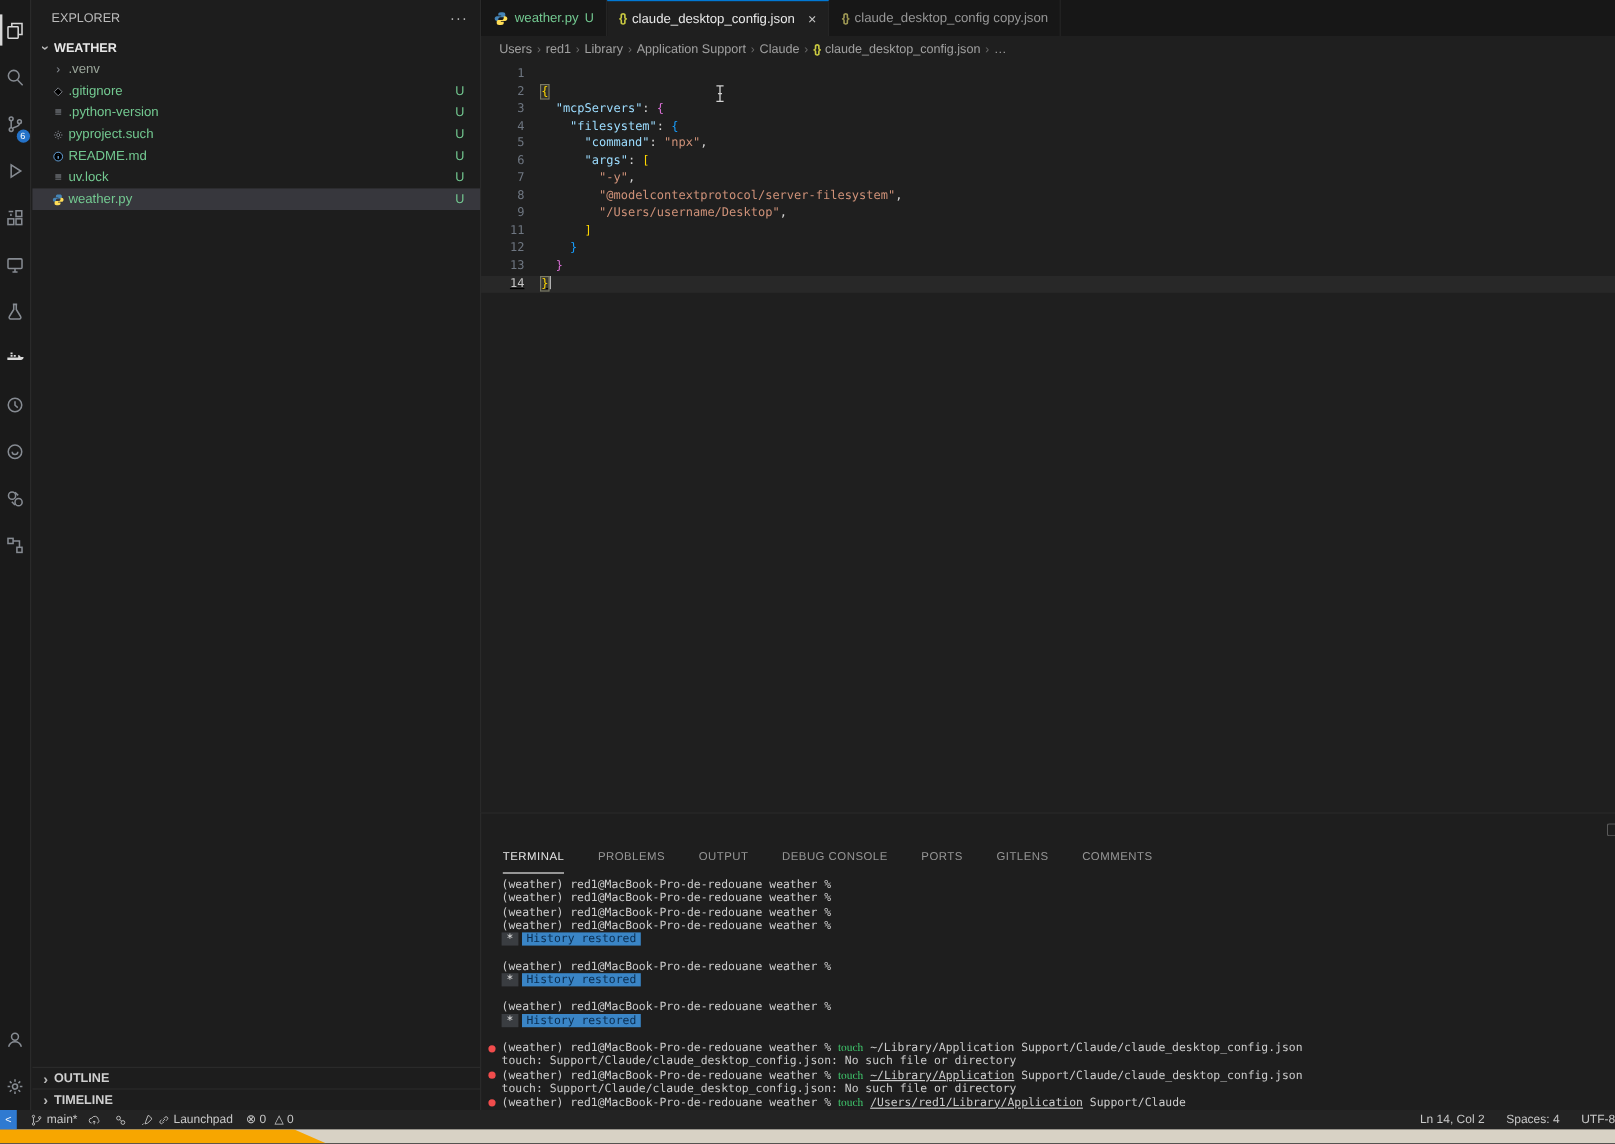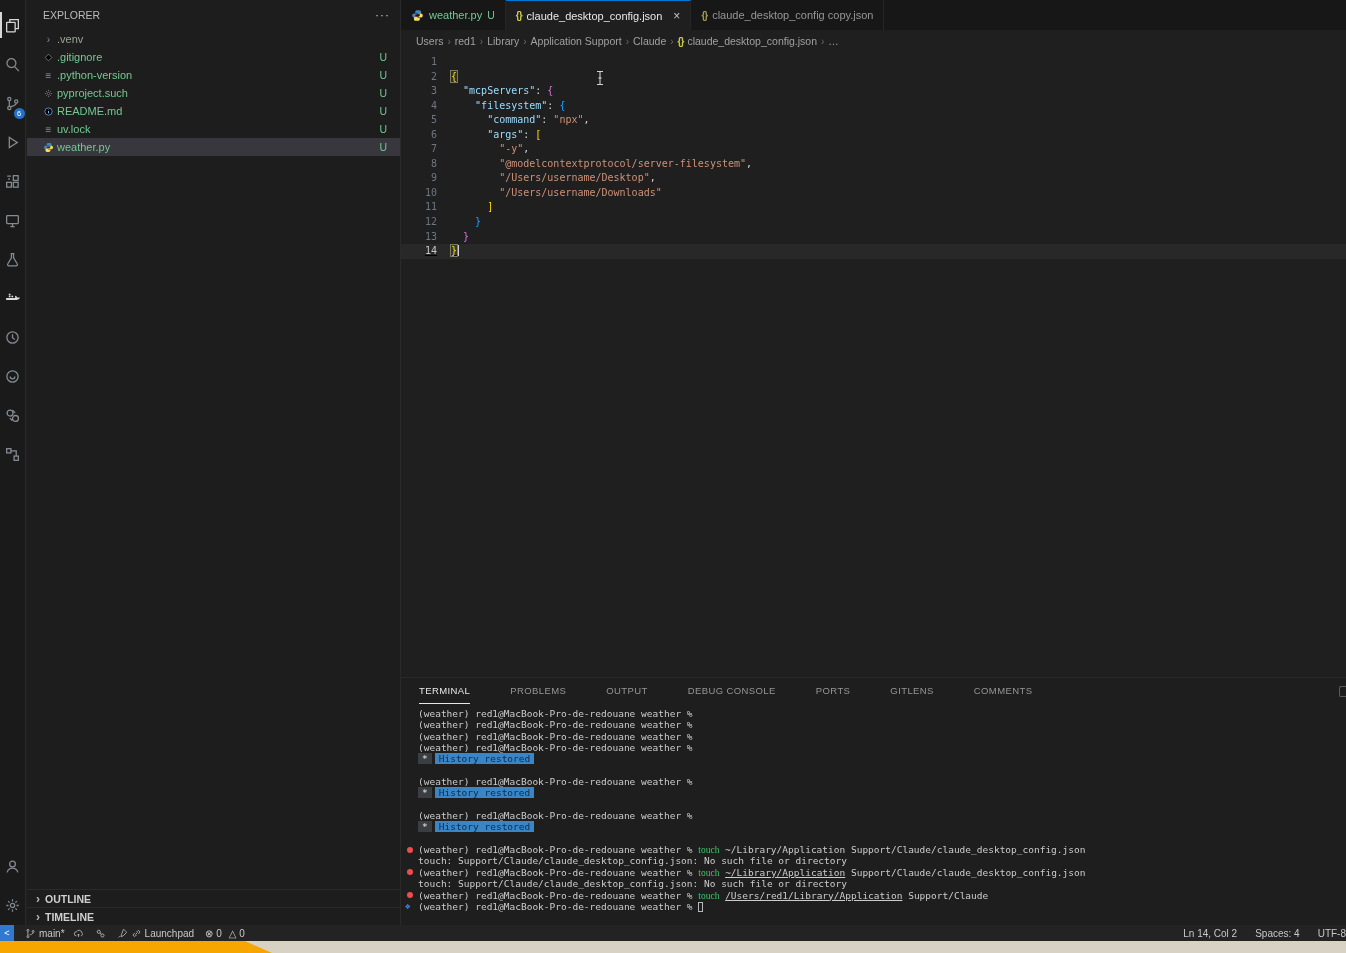--- a/index.html
+++ b/index.html
@@ -72,21 +72,21 @@
   .tok-key { color:#9cdcfe; } .tok-str { color:#ce9178; } .tok-pun { color:#d4d4d4; }
   .tok-b1 { color:#ffd700; } .tok-b2 { color:#da70d6; } .tok-b3 { color:#179fff; }
   .boxed { outline:1px solid #7a7a66; background:rgba(120,120,100,0.18); }
   .caret { display:inline-block; width:1.5px; height:11px; background:#d4d4d4;
     vertical-align:-2px; margin-left:0.5px; }
   #ibeam { position:absolute; left:194px; top:70px; pointer-events:none; }
 
   
   #panel { position:absolute; left:400px; top:677px; width:946px; height:248px;
     background:#1e1e1e; border-top:1px solid #2a2a2a; border-left:1px solid #2a2a2a; }
-  #panel-tabs { display:flex; align-items:center; height:26px; padding-left:18px; gap:40px; }
+  #panel-tabs { display:flex; align-items:center; height:26px; padding-left:18px; gap:28px;margin-top:24px; }
   .ptab { font-size:9.5px; letter-spacing:0.4px; color:#969696; cursor:pointer;
     height:100%; display:flex; align-items:center; border-bottom:1px solid transparent; }
   .ptab.active { color:#e7e7e7; border-bottom-color:#e7e7e7; }
   #panel-corner { position:absolute; right:0px; top:8px; width:7px; height:11px;
     border:1px solid #6a6a6a; border-right:none; border-radius:2px 0 0 2px; opacity:.8; }
   #term { position:relative; padding:4px 0 0 17px;
     font-family:"DejaVu Sans Mono","Liberation Mono",monospace; font-size:9.5px; color:#cccccc; }
   .t-line { position:relative; height:11.35px; line-height:11.35px; white-space:pre; }
   .t-green { color:#3fc56b;font-family:Liberation Serif, serif; }
   .t-ul { text-decoration:underline; }
@@ -210,20 +210,24 @@
           <path d="M8 2.2v2M8 11.8v2M2.2 8h2M11.8 8h2M3.9 3.9l1.4 1.4M10.7 10.7l1.4 1.4M12.1 3.9l-1.4 1.4M5.3 10.7l-1.4 1.4"></path>
         </svg>
       </div>
     </div>
 
   <div id="sidebar">
     <div class="sb-header">
       <span>EXPLORER</span>
       <span class="dots">···</span>
     </div>
+    <div class="sb-root">
+      <span class="chev down">›</span>
+      <span>WEATHER</span>
+    </div>
     <div id="file-list">
         <div class="file-row dim">
           <span class="file-ico">›</span>
           <span>.venv</span>
         </div>
         <div class="file-row">
           <span class="file-ico">
             <svg viewBox="0 0 16 16">
               <rect x="4.6" y="4.6" width="6.8" height="6.8" transform="rotate(45 8 8)" stroke="#8a8f96"></rect>
             </svg>
@@ -325,21 +329,20 @@
     <div id="code">
         <div class="code-row"><span class="gutter">1</span><span class="code-txt"></span></div>
         <div class="code-row"><span class="gutter">2</span><span class="code-txt"><span class="tok-b1 boxed">{</span></span></div>
         <div class="code-row"><span class="gutter">3</span><span class="code-txt"><span class="tok-pun">  </span><span class="tok-key">"mcpServers"</span><span class="tok-pun">: </span><span class="tok-b2">{</span></span></div>
         <div class="code-row"><span class="gutter">4</span><span class="code-txt"><span class="tok-pun">    </span><span class="tok-key">"filesystem"</span><span class="tok-pun">: </span><span class="tok-b3">{</span></span></div>
         <div class="code-row"><span class="gutter">5</span><span class="code-txt"><span class="tok-pun">      </span><span class="tok-key">"command"</span><span class="tok-pun">: </span><span class="tok-str">"npx"</span><span class="tok-pun">,</span></span></div>
         <div class="code-row"><span class="gutter">6</span><span class="code-txt"><span class="tok-pun">      </span><span class="tok-key">"args"</span><span class="tok-pun">: </span><span class="tok-b1">[</span></span></div>
         <div class="code-row"><span class="gutter">7</span><span class="code-txt"><span class="tok-pun">        </span><span class="tok-str">"-y"</span><span class="tok-pun">,</span></span></div>
         <div class="code-row"><span class="gutter">8</span><span class="code-txt"><span class="tok-pun">        </span><span class="tok-str">"@modelcontextprotocol/server-filesystem"</span><span class="tok-pun">,</span></span></div>
         <div class="code-row"><span class="gutter">9</span><span class="code-txt"><span class="tok-pun">        </span><span class="tok-str">"/Users/username/Desktop"</span><span class="tok-pun">,</span></span></div>
-        <div class="code-row"><span class="gutter">10</span><span class="code-txt"><span class="tok-pun">        </span><span class="tok-str">"/Users/username/Downloads"</span></span></div>
         <div class="code-row"><span class="gutter">11</span><span class="code-txt"><span class="tok-pun">      </span><span class="tok-b1">]</span></span></div>
         <div class="code-row"><span class="gutter">12</span><span class="code-txt"><span class="tok-pun">    </span><span class="tok-b3">}</span></span></div>
         <div class="code-row"><span class="gutter">13</span><span class="code-txt"><span class="tok-pun">  </span><span class="tok-b2">}</span></span></div>
         <div class="code-row cur"><span class="gutter">14</span><span class="code-txt"><span class="tok-b1 boxed">}</span><span class="caret"></span></span></div>
       </div>
     <svg id="ibeam" width="10" height="16" viewBox="0 0 10 16">
       <path d="M2 1.5h6M5 1.5v13M2 14.5h6M3.3 8h3.4" stroke="#d2d2d2" stroke-width="1.1" fill="none"></path>
     </svg>
   </div>
 

